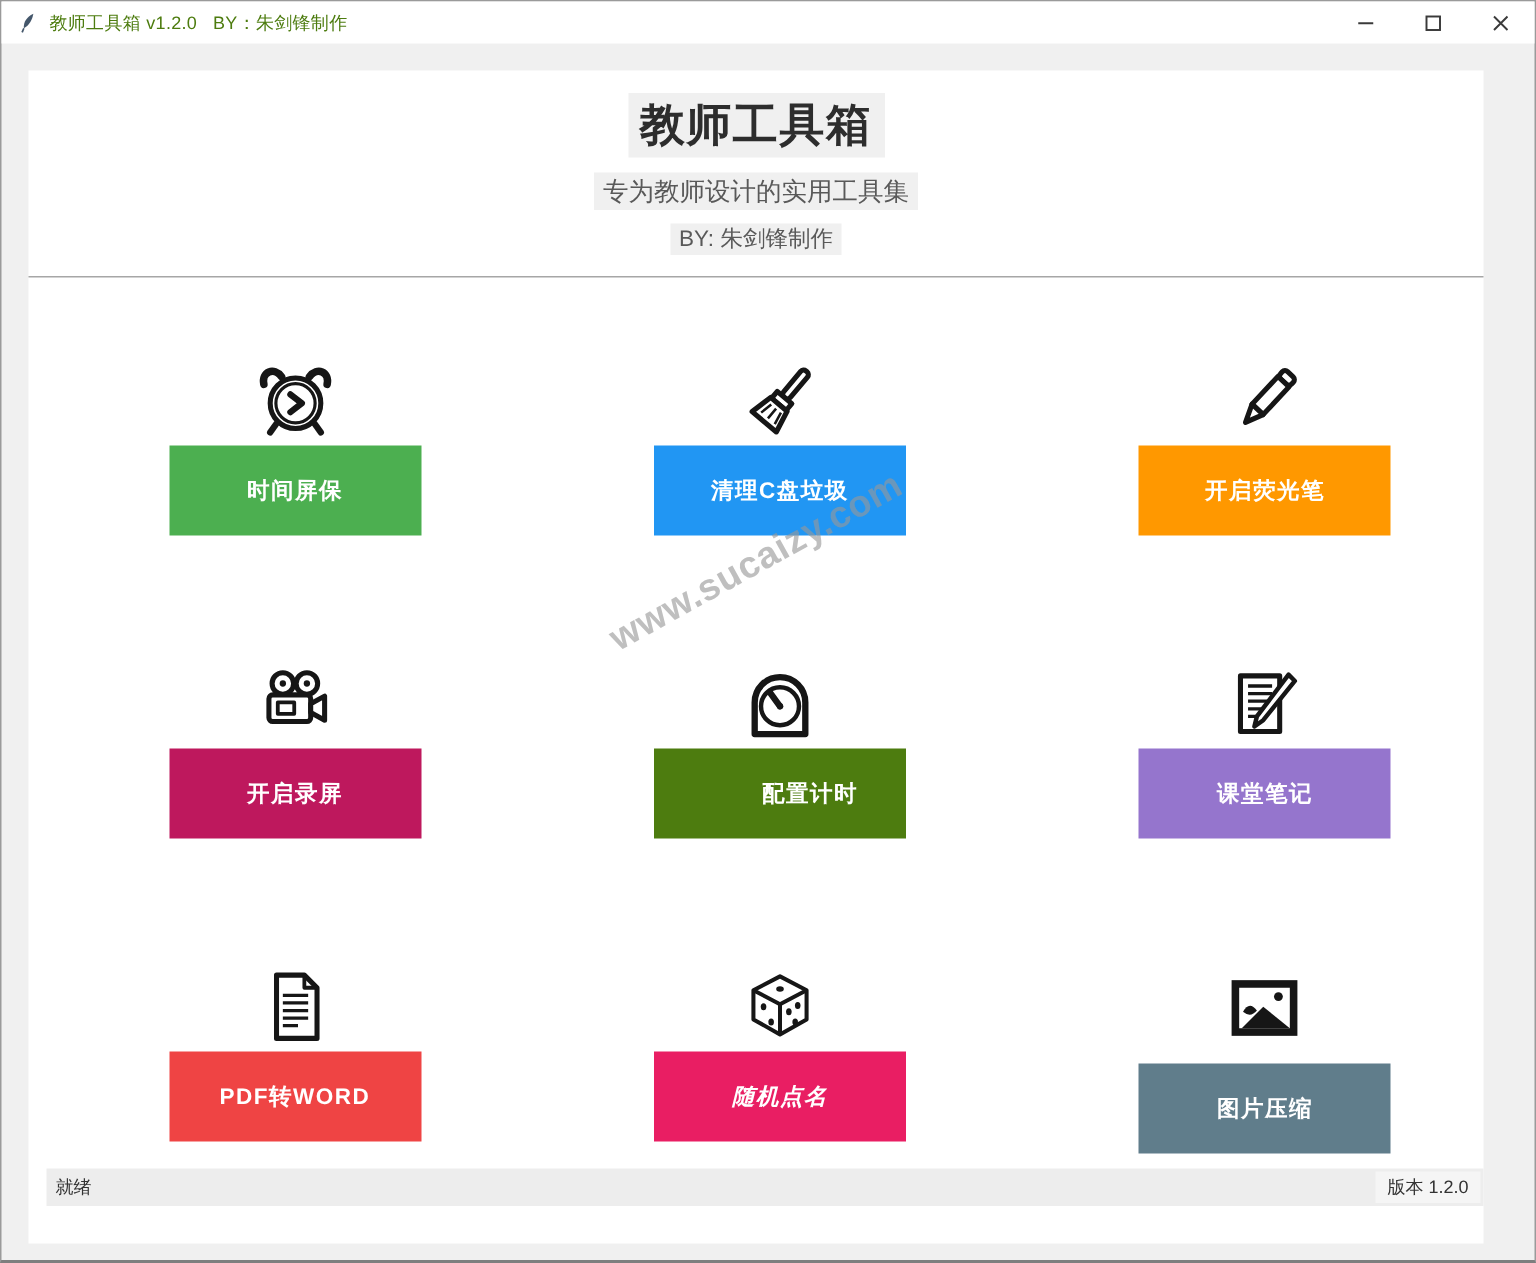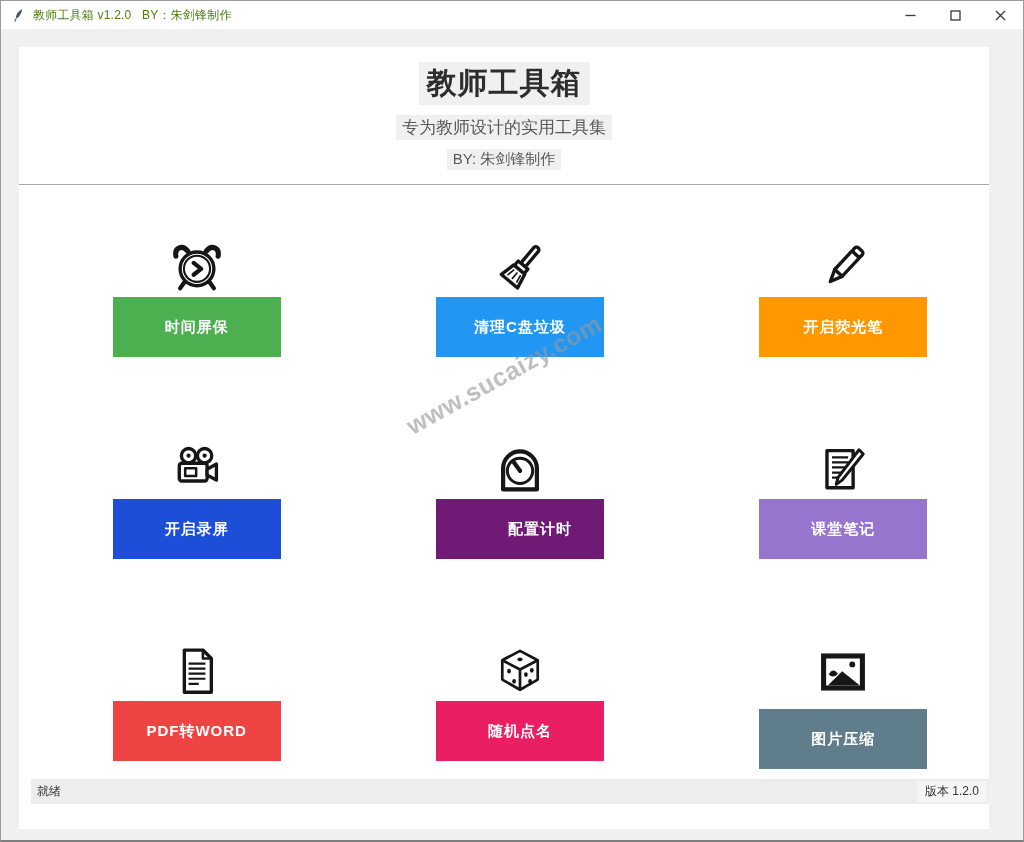--- a/index.html
+++ b/index.html
@@ -180,35 +180,35 @@
   <circle cx="22" cy="15" r="8.5" stroke-width="4"></circle>
                 <circle cx="41" cy="15" r="8.5" stroke-width="4"></circle>
   <circle cx="22" cy="15" r="2.5" fill="#161616" stroke="none"></circle>
                 <circle cx="41" cy="15" r="2.5" fill="#161616" stroke="none"></circle>
   <rect x="11" y="24" width="33" height="21" rx="3" stroke-width="4"></rect>
   <rect x="18" y="30" width="13" height="9" stroke-width="3"></rect>
   <path d="M44 31 L55 25 L55 44 L44 38 Z" stroke-width="4"></path>
               </g>
             </svg>
           </div>
-        <button class="tile-button" style="background: #1d4ed8;">开启录屏</button>
+        <button class="tile-button" style="background: #be185d;">开启录屏</button>
       </div>
 
       <div class="tile">
         <div class="tile-icon">
             <svg viewBox="0 0 64 64" width="54" height="54">
               <g fill="#fff" stroke="#161616">
   <path d="M12 55 L12 30 A20 20 0 0 1 52 30 L52 55 Z" stroke-width="5" stroke-linejoin="round"></path>
   <circle cx="32" cy="33" r="15" stroke-width="3.5"></circle>
   <path d="M32 33 L24 22" stroke-width="5" stroke-linecap="round" fill="none"></path>
   <circle cx="32" cy="33" r="2.5" fill="#161616" stroke="none"></circle>
               </g>
             </svg>
           </div>
-        <button class="tile-button" style="background: #701a75; padding-left: 40px;">配置计时</button>
+        <button class="tile-button" style="background: #4d7c0f; padding-left: 40px;">配置计时</button>
       </div>
 
       <div class="tile">
         <div class="tile-icon">
             <svg viewBox="0 0 64 64" width="54" height="54">
               <g fill="#fff" stroke="#161616" stroke-linejoin="round">
   <rect x="13" y="9" width="31" height="44" stroke-width="4"></rect>
   <path d="M19 17 h19 M19 23 h19 M19 29 h19 M19 35 h12 M19 41 h8" stroke-width="2.6" fill="none"></path>
   <path d="M51 8 L56 13 L31 44 L24 49 L26 41 Z" stroke-width="3.5"></path>
               </g>
@@ -238,21 +238,21 @@
   <path d="M11 18 L32 29 L53 18 M32 29 L32 53" fill="none"></path>
   <ellipse cx="32" cy="17" rx="3" ry="2.2" fill="#161616" stroke="none"></ellipse>
   <ellipse cx="19" cy="31" rx="2.2" ry="2.8" fill="#161616" stroke="none"></ellipse>
   <ellipse cx="25" cy="43" rx="2.2" ry="2.8" fill="#161616" stroke="none"></ellipse>
   <ellipse cx="39" cy="35" rx="2.2" ry="2.8" fill="#161616" stroke="none"></ellipse>
   <ellipse cx="46" cy="30" rx="2.2" ry="2.8" fill="#161616" stroke="none"></ellipse>
   <ellipse cx="44" cy="43" rx="2.2" ry="2.8" fill="#161616" stroke="none"></ellipse>
               </g>
             </svg>
           </div>
-        <button class="tile-button" style="background: rgb(233, 30, 99);">随机点名</button>
+        <button class="tile-button" style="background: rgb(233, 30, 99); font-style: italic;">随机点名</button>
       </div>
 
       <div class="tile">
         <div class="tile-icon">
             <svg viewBox="0 0 64 64" width="54" height="54">
               <g>
   <rect x="9" y="13" width="46" height="38" fill="#fff" stroke="#161616" stroke-width="6"></rect>
   <circle cx="43" cy="23" r="3.5" fill="#161616"></circle>
   <path d="M14 48 L31 31 L52 48 Z" fill="#161616"></path>
   <path d="M15 35 q5 -9 11 -1 q-5 6 -11 1 Z" fill="#161616"></path>

